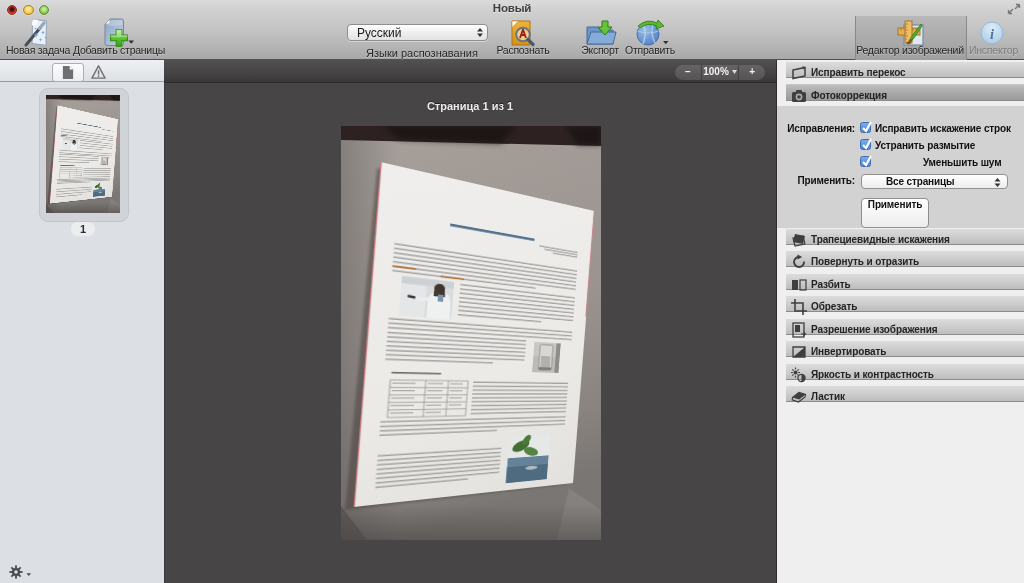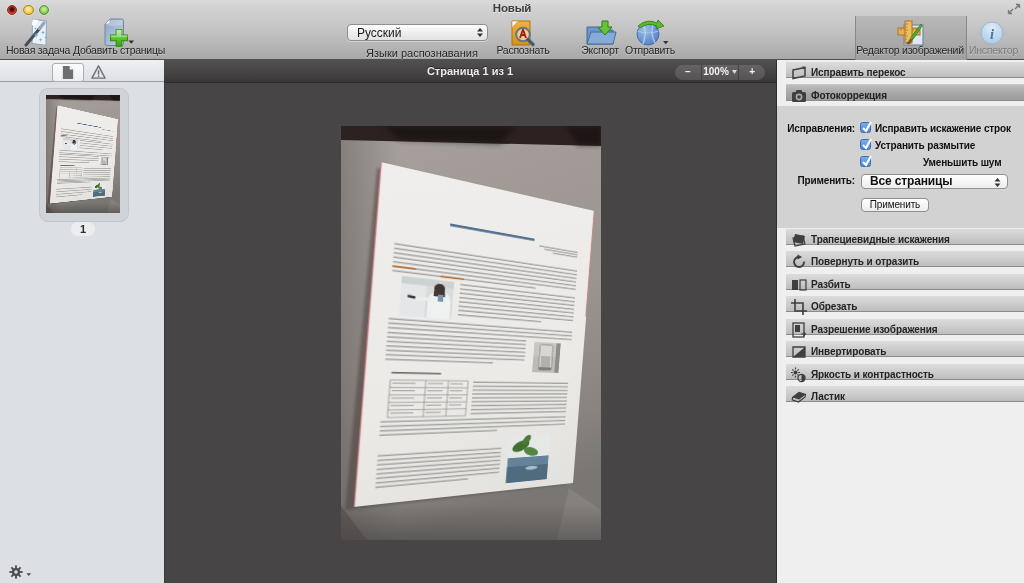--- a/index.html
+++ b/index.html
@@ -25,38 +25,38 @@
 
 
 #sidebar{left:0;top:60px;width:164px;height:523px;background:#dce0e5;border-right:1px solid #3a3838;box-sizing:content-box;}
 #tabbar{left:0;top:0;width:164px;height:22px;background:linear-gradient(#eef0f3,#dde0e4);border-bottom:1px solid #9a9da1;box-sizing:border-box;}
 #seg1{left:52px;top:2.5px;width:30px;height:17px;border:1px solid #abaeb3;border-radius:3px;background:linear-gradient(#fbfcfd,#eceff2);}
 #thumbbox{left:39px;top:28px;width:88px;height:132px;background:#d0d4d9;border:1px solid #c2c6cb;border-radius:9px;}
 #badge1{left:71px;top:162px;width:24px;height:14px;background:#ecedef;border-radius:7px;text-align:center;font-size:11px;font-weight:bold;color:#2e2e2e;line-height:14px;}
 
 
 #pagebar{left:164px;top:60px;width:612px;height:23px;background:linear-gradient(#525050,#403e3e 80%,#383636);border-bottom:1px solid #2c2a2a;box-sizing:border-box;}
-#pagebar .txt{width:100%;text-align:center;font-size:11px;font-weight:bold;color:#ececec;line-height:22px;text-shadow:0 -1px 0 rgba(0,0,0,.5);}
+#pagebar .txt{width:100%;text-align:center;font-size:11px;font-weight:bold;color:#ececec;line-height:22px;text-shadow:0 -1px 0 rgba(0,0,0,.5);margin-top:35px;}
 #zoomctl{left:675px;top:65px;width:90px;height:15px;border-radius:8px;background:linear-gradient(#656363,#555353);display:flex;color:#f2f2f2;}
 #zoomctl div{flex:1;text-align:center;font-size:10px;font-weight:bold;line-height:14px;}
 #zoomctl .mid{border-left:1px solid #434141;border-right:1px solid #434141;flex:1.45;}
 
 
 #rpanel{left:776px;top:60px;width:248px;height:523px;background:#efefef;border-left:1px solid #2e2c2c;box-sizing:content-box;}
 .sect{position:absolute;left:9px;width:248px;height:17px;
  background:linear-gradient(#dcdcdc,#cfcfcf 45%,#bdbdbd);border-top:1px solid #efefef;border-bottom:1px solid #8b8b8b;box-sizing:border-box;}
 .sect.dark{background:linear-gradient(#bdbdbd,#a9a9a9 50%,#9b9b9b);border-top:1px solid #c6c6c6;}
 .sect .lab{position:absolute;left:25px;top:5px;font-size:10px;font-weight:bold;color:#242424;white-space:nowrap;letter-spacing:-0.1px;}
 .sect svg{position:absolute;left:5px;top:3px;}
 #photofix{position:absolute;left:0;top:45.5px;width:248px;height:122px;background:#d2d2d2;}
 .fr{position:absolute;font-size:10px;font-weight:bold;color:#111;white-space:nowrap;letter-spacing:-0.15px;}
 .cb{position:absolute;width:11px;height:11px;border-radius:2.5px;background:linear-gradient(#79acea,#4a86d8);border:1px solid #3c6cb4;box-sizing:border-box;}
 .cb svg{position:absolute;left:-1px;top:-3px;}
-#applypop{position:absolute;left:84px;top:68px;width:147px;height:15px;border:1px solid #909090;border-radius:4px;background:linear-gradient(#ffffff,#ededed);font-size:12px;font-weight:bold;color:#111;line-height:13px;padding-left:8px;letter-spacing:-0.15px;box-sizing:border-box;}
-#applybtn{position:absolute;left:84px;top:92px;width:68px;height:14px;border:1px solid #8f8f8f;border-radius:4px;background:linear-gradient(#ffffff,#ededed);font-size:10px;font-weight:normal;color:#111;text-align:center;line-height:12px;letter-spacing:-0.15px;box-sizing:border-box;}
+#applypop{position:absolute;left:84px;top:68px;width:147px;height:15px;border:1px solid #909090;border-radius:4px;background:linear-gradient(#ffffff,#ededed);font-size:10px;font-weight:bold;color:#111;line-height:13px;padding-left:24px;letter-spacing:-0.15px;box-sizing:border-box;}
+#applybtn{position:absolute;left:84px;top:92px;width:68px;height:30px;border:1px solid #8f8f8f;border-radius:4px;background:linear-gradient(#ffffff,#ededed);font-size:10px;font-weight:bold;color:#111;text-align:center;line-height:12px;letter-spacing:-0.15px;box-sizing:border-box;}
 
 
 #photo{left:341px;top:126px;width:260px;height:414px;overflow:hidden;background:#a59f9b;}
 .pagequad{position:absolute;left:0;top:0;width:220px;height:330px;background:linear-gradient(160deg,#efeeec 0%,#ebeae7 60%,#e2e1dd 100%);transform-origin:0 0;
  transform:matrix3d(1.282103,0.326463,0,0.00122042,-0.081771,1.046888,0,0.00000376,0,0,1,0,39.5,36.0,0,1);}
 </style></head>
 <body>
 <div id="app">
 
 <div id="toolbar" class="abs"></div>

